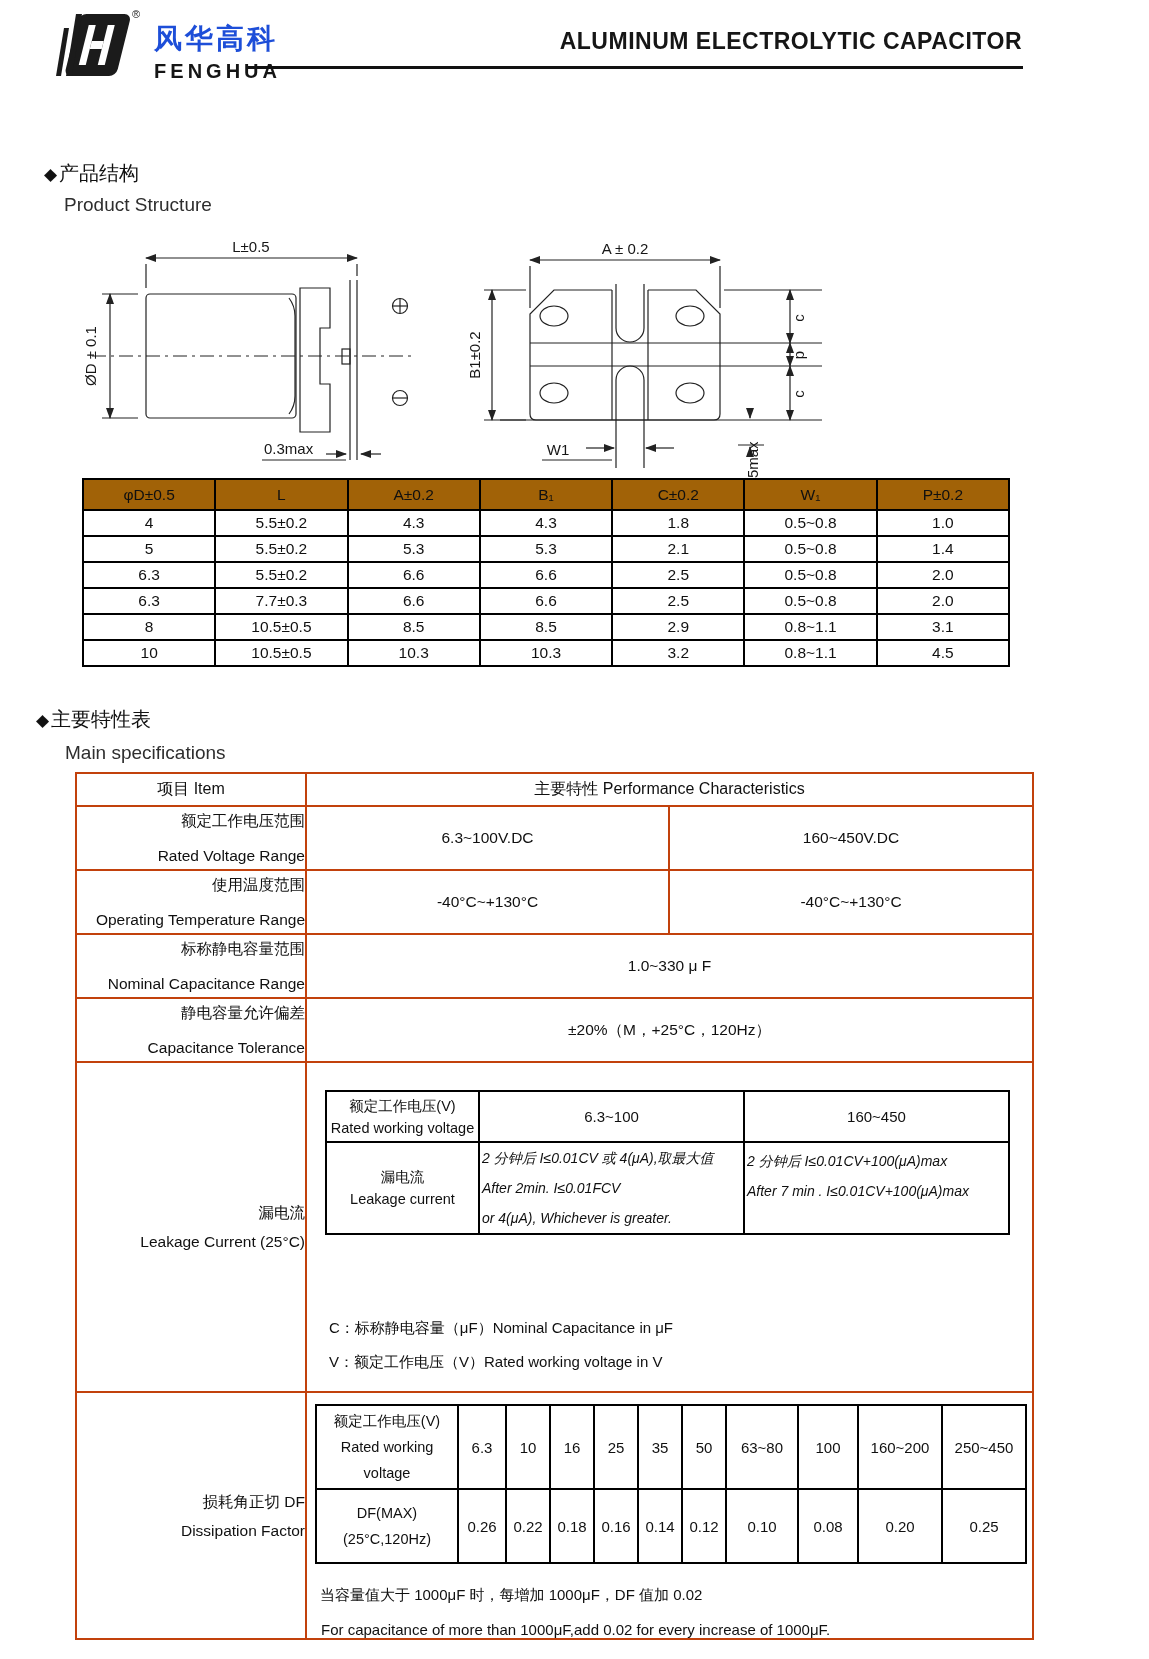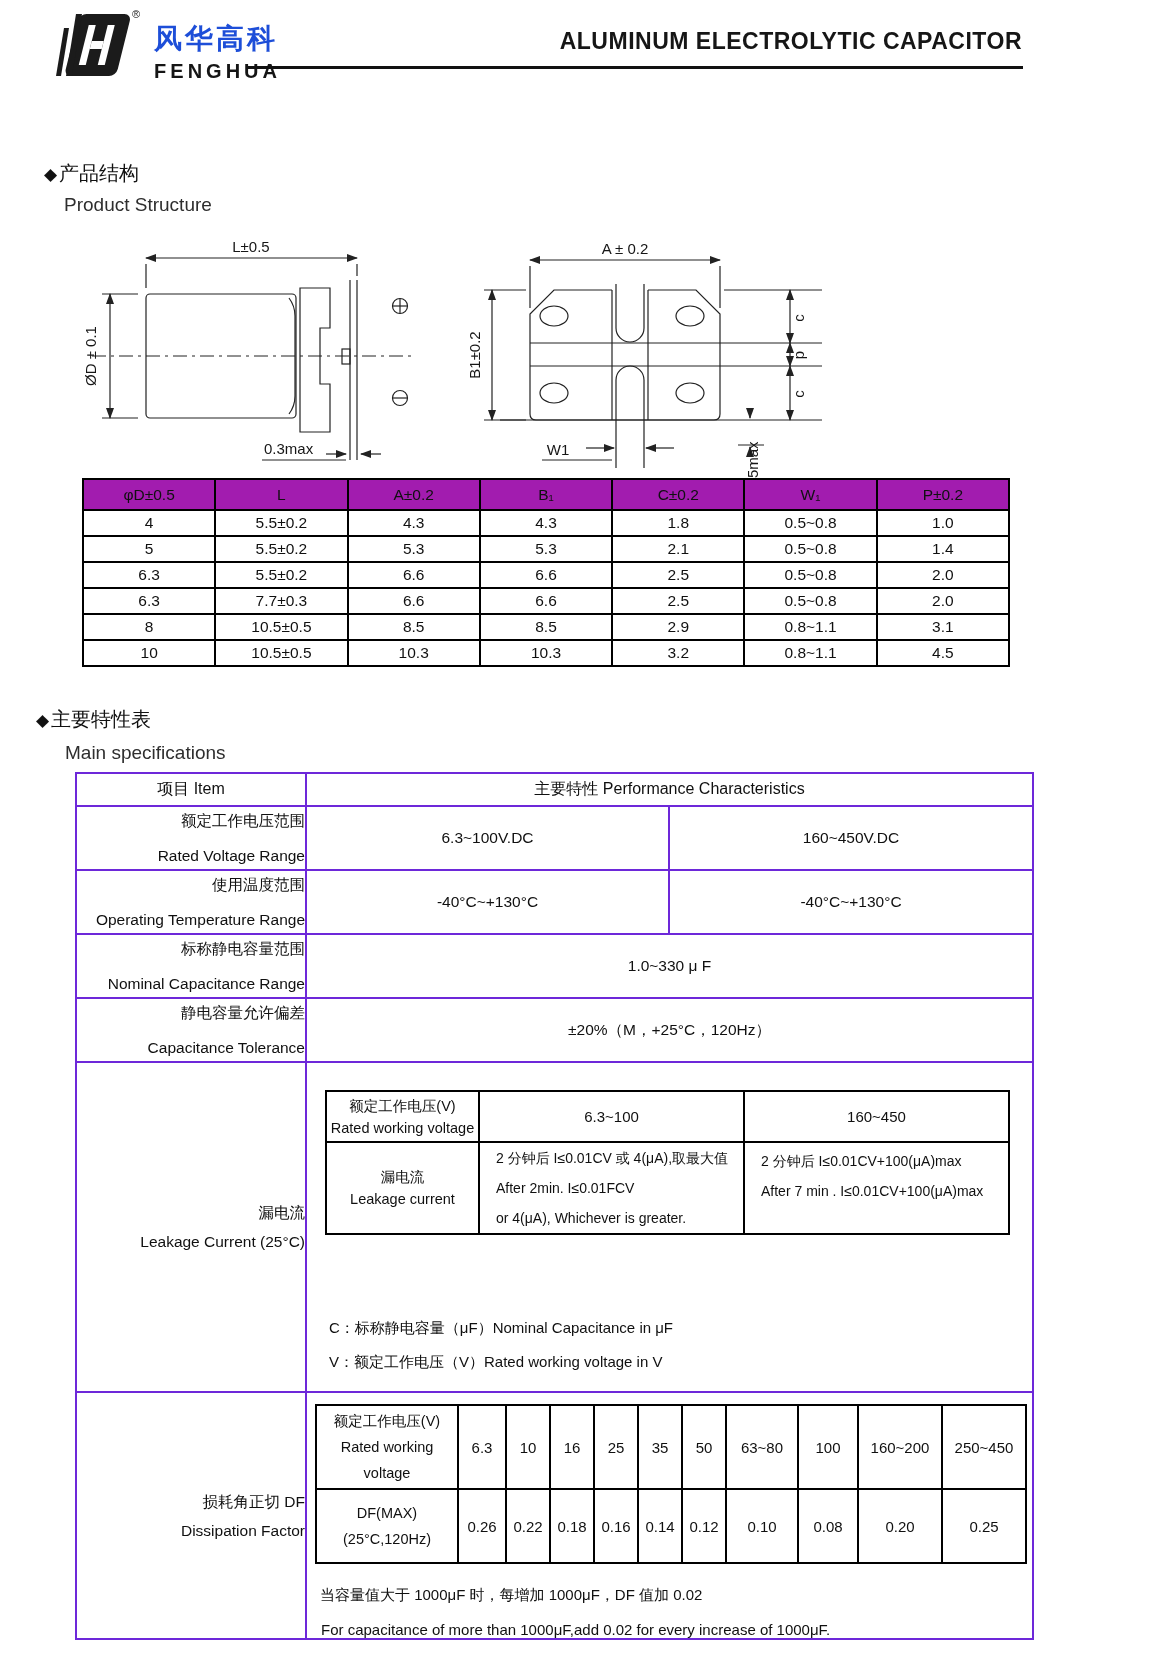--- a/index.html
+++ b/index.html
@@ -21,41 +21,41 @@
   .sec-sub { position:absolute; font-size:19px; color:#2e2e2e; }
 
   
   .drawL { position:absolute; left:78px;  top:228px; }
   .drawR { position:absolute; left:440px; top:224px; }
   svg text { font-family:"Liberation Sans", sans-serif; font-size:15px; fill:#161616; }
 
   
   .dim-table { position:absolute; left:82px; top:478px; width:928px; border-collapse:collapse; table-layout:fixed; }
   .dim-table th, .dim-table td { border:2px solid #000; text-align:center; font-size:15.5px; font-weight:normal; color:#101010; }
-  .dim-table th { background:#a21caf; height:31px; }
+  .dim-table th { background:#a16207; height:31px; }
   .dim-table td { height:26px; }
 
   
   .spec-table { position:absolute; left:75px; top:772px; width:957px; border-collapse:collapse; table-layout:fixed; }
-  .spec-table th, .spec-table td { border:2px solid #6d28d9; font-weight:normal; color:#101010; }
+  .spec-table th, .spec-table td { border:2px solid #c2410c; font-weight:normal; color:#101010; }
   .spec-table th { font-size:16px; height:33px; }
   .h64 { height:64px; }
   .hlk { height:330px; }
   .hdf { height:236px; }
   .lbl { display:flex; flex-direction:column; align-items:flex-end; justify-content:center; gap:15px; font-size:15.5px; }
   .lbl.tight { gap:9px; }
   .val { text-align:center; font-size:15.5px; }
   .cellpad { vertical-align:top; }
 
   
   .lk-table { border-collapse:collapse; table-layout:fixed; width:683px; margin:27px 0 0 18px; }
   .lk-table td { border:2px solid #000; }
   .lk-head { text-align:center; font-size:14.5px; line-height:22px; }
   .lk-range { text-align:center; font-size:15px; height:51px; }
-  .lk-val { font-size:14px; line-height:30px; padding-left:16px; height:71px; vertical-align:middle; text-align:left; }
+  .lk-val { font-size:14px; line-height:30px; padding-left:2px; height:71px; vertical-align:middle; text-align:left;font-style:italic; }
   .lk-val.top { vertical-align:top; padding-top:3px; }
   .lk-note { margin:15px 0 0 22px; font-size:15px; }
   .lk-note.first { margin-top:84px; }
 
   
   .df-table { border-collapse:collapse; table-layout:fixed; width:710px; margin:11px 0 0 8px; }
   .df-table td { border:2px solid #000; text-align:center; }
   .df-hl { font-size:14.5px; line-height:26px; height:84px; }
   .df-v { font-size:15px; }
   .df-rl { font-size:14.5px; line-height:26px; height:74px; }

